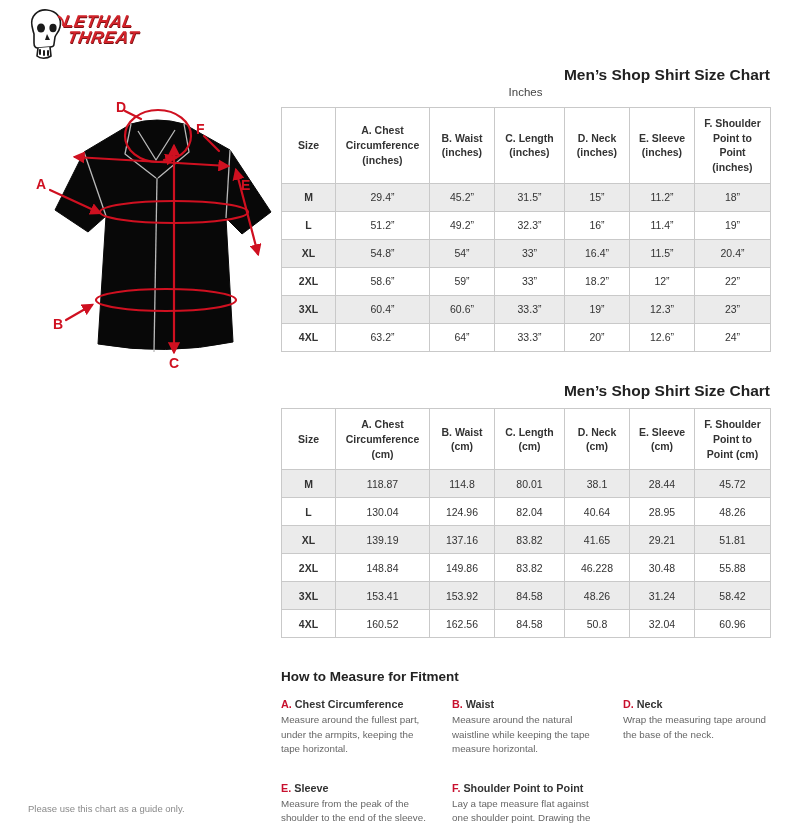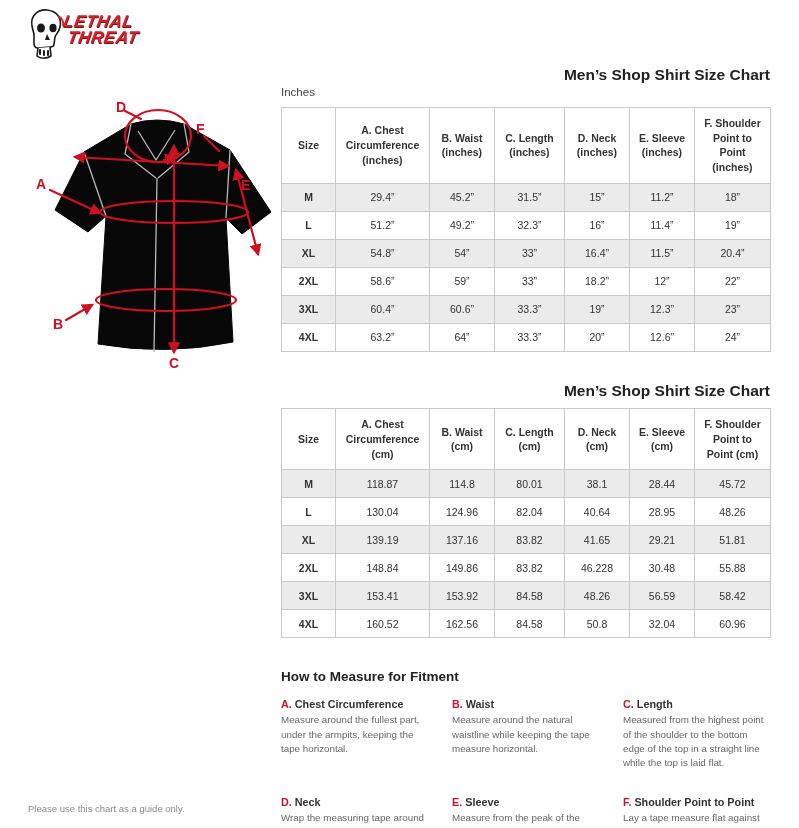--- a/index.html
+++ b/index.html
@@ -13,21 +13,21 @@
   .logo-text span{display:block;font-style:italic;font-weight:bold;letter-spacing:0.5px;
      font-size:17px;color:#d2232a;text-shadow:0.6px 0.6px 0 #7a0f12;}
   .logo-text span:nth-child(2){margin-left:7px;}
 
   
   .diagram{position:absolute;left:28px;top:94px;width:244px;height:276px;}
 
   
   .content{position:absolute;left:281px;top:66px;width:489px;}
   .chart-title{font-size:15.5px;font-weight:bold;color:#222;line-height:1.15;text-align:right;}
-  .chart-subtitle{font-size:11.5px;color:#444;margin-top:2px;}
+  .chart-subtitle{font-size:11.5px;color:#444;margin-top:2px;text-align:center;}
   .section{margin-bottom:0;}
   .section + .section{margin-top:30px;}
 
   table.size-chart{border-collapse:collapse;table-layout:fixed;width:489px;margin-top:9px;}
   table.size-chart th,table.size-chart td{border:1px solid #c9c9c9;text-align:center;vertical-align:middle;}
   table.size-chart th{font-size:10.5px;font-weight:bold;color:#333;padding:8px 5px;line-height:1.4;background:#fff;}
   table.size-chart td{font-size:10.5px;color:#333;height:27px;padding:0 4px;}
   table.size-chart tbody tr:nth-child(odd){background:#ebebeb;}
   table.size-chart tbody tr:nth-child(even){background:#fff;}
   table.size-chart td:first-child{font-weight:bold;}
@@ -268,21 +268,21 @@
               <td>46.228</td>
               <td>30.48</td>
               <td>55.88</td>
             </tr>
             <tr>
               <td>3XL</td>
               <td>153.41</td>
               <td>153.92</td>
               <td>84.58</td>
               <td>48.26</td>
-              <td>56.59</td>
+              <td>31.24</td>
               <td>58.42</td>
             </tr>
             <tr>
               <td>4XL</td>
               <td>160.52</td>
               <td>162.56</td>
               <td>84.58</td>
               <td>50.8</td>
               <td>32.04</td>
               <td>60.96</td>
@@ -296,24 +296,20 @@
       <div class="measure-grid">
           <div class="measure-item">
             <div class="mi-title"><span class="mi-letter">A. </span>Chest Circumference</div>
             <div class="mi-desc">Measure around the fullest part, under the armpits, keeping the tape horizontal.</div>
           </div>
           <div class="measure-item">
             <div class="mi-title"><span class="mi-letter">B. </span>Waist</div>
             <div class="mi-desc">Measure around the natural waistline while keeping the tape measure horizontal.</div>
           </div>
           <div class="measure-item">
-            <div class="mi-title"><span class="mi-letter">C. </span>Length</div>
-            <div class="mi-desc">Measured from the highest point of the shoulder to the bottom edge of the top in a straight line while the top is laid flat.</div>
-          </div>
-          <div class="measure-item">
             <div class="mi-title"><span class="mi-letter">D. </span>Neck</div>
             <div class="mi-desc">Wrap the measuring tape around the base of the neck.</div>
           </div>
           <div class="measure-item">
             <div class="mi-title"><span class="mi-letter">E. </span>Sleeve</div>
             <div class="mi-desc">Measure from the peak of the shoulder to the end of the sleeve.</div>
           </div>
           <div class="measure-item">
             <div class="mi-title"><span class="mi-letter">F. </span>Shoulder Point to Point</div>
             <div class="mi-desc">Lay a tape measure flat against one shoulder point. Drawing the measure across while following the natural curve of the shoulder, reach to the opposite shoulder point.</div>

